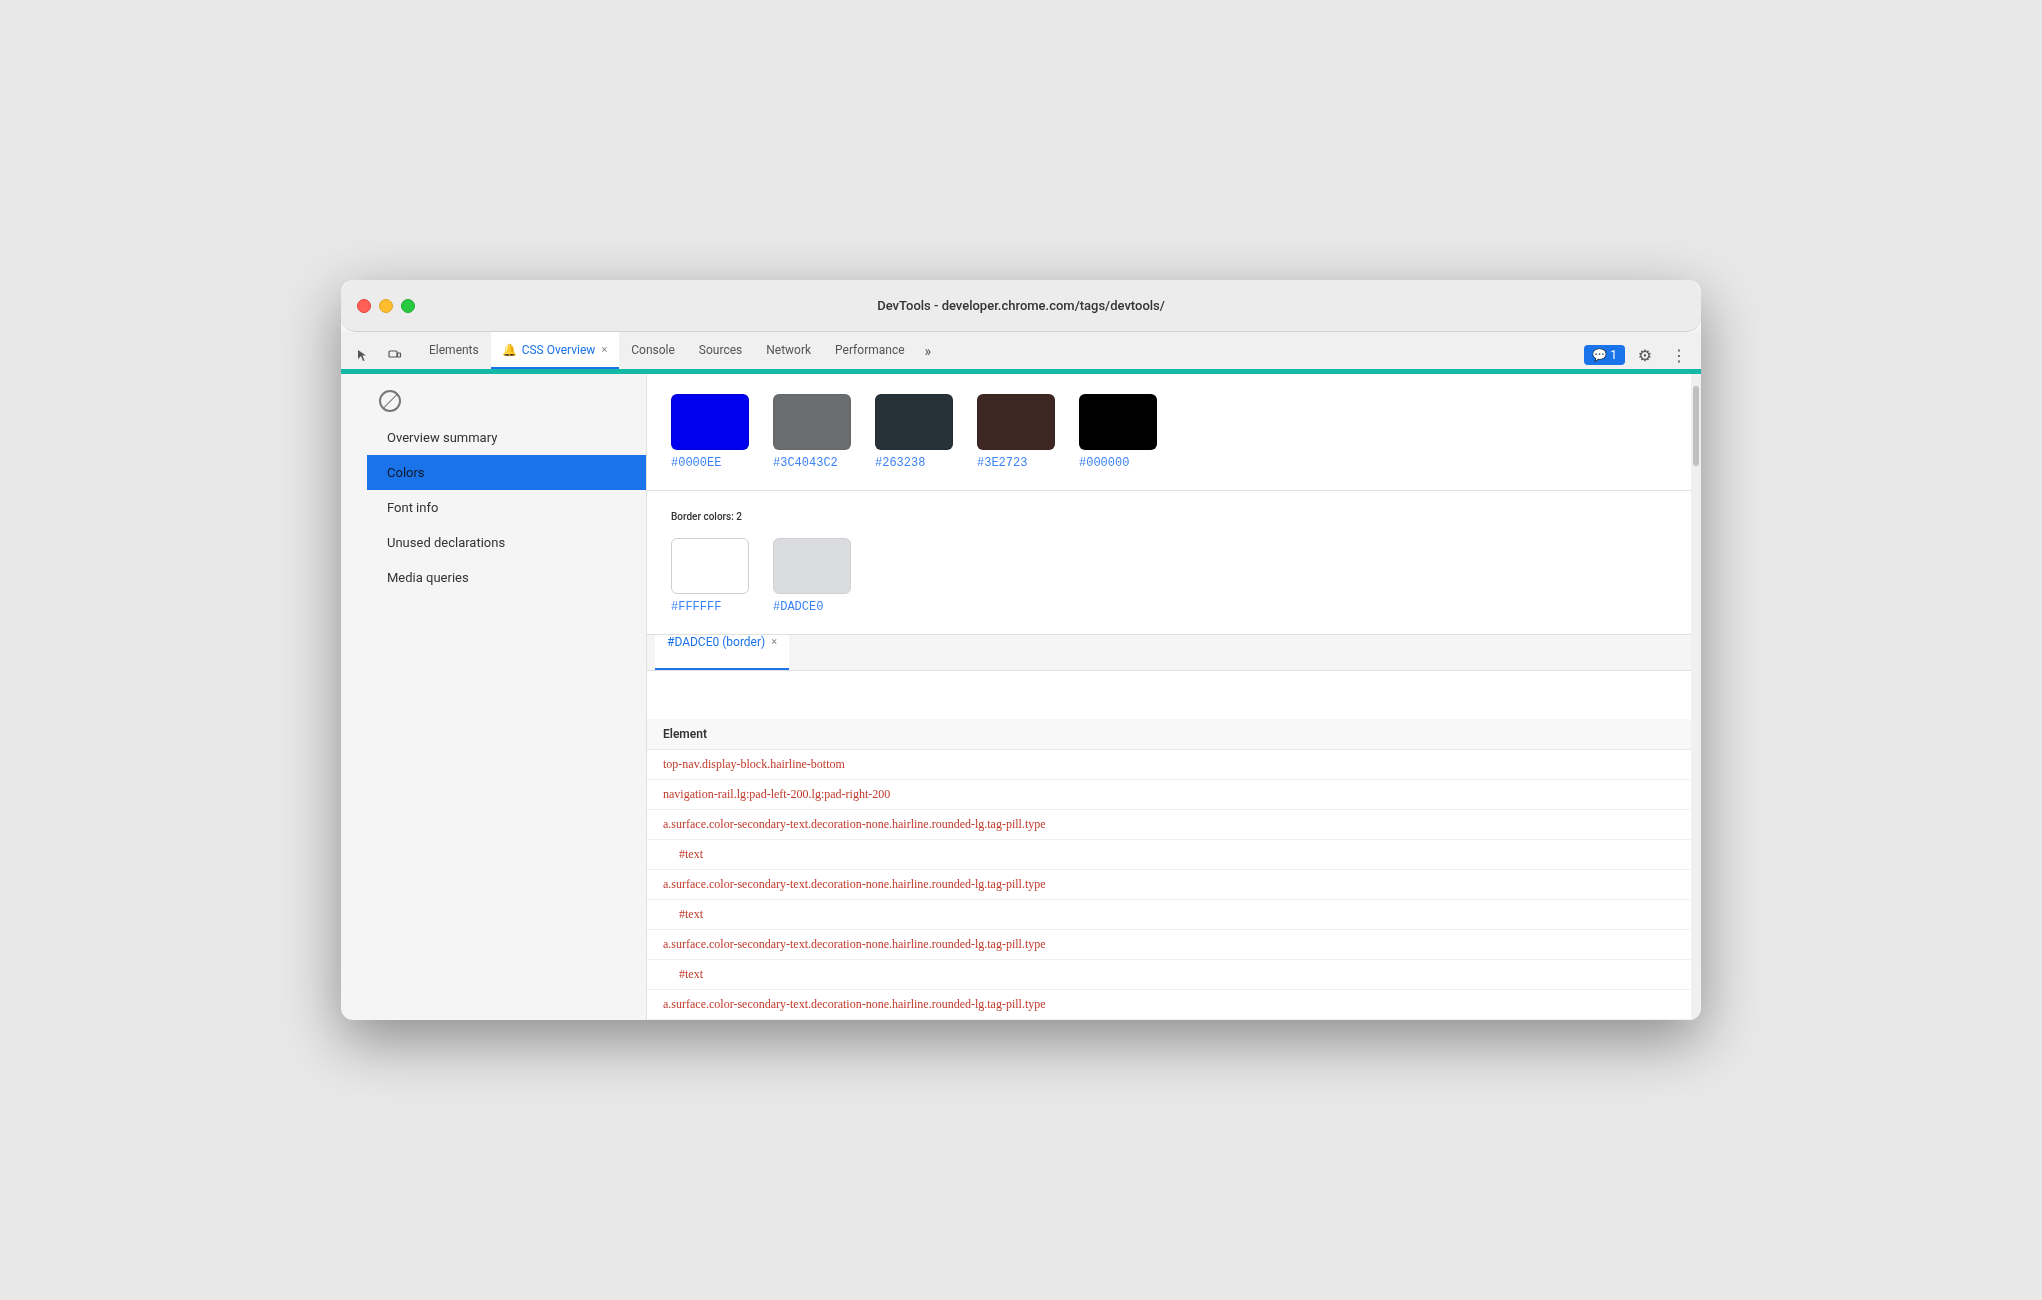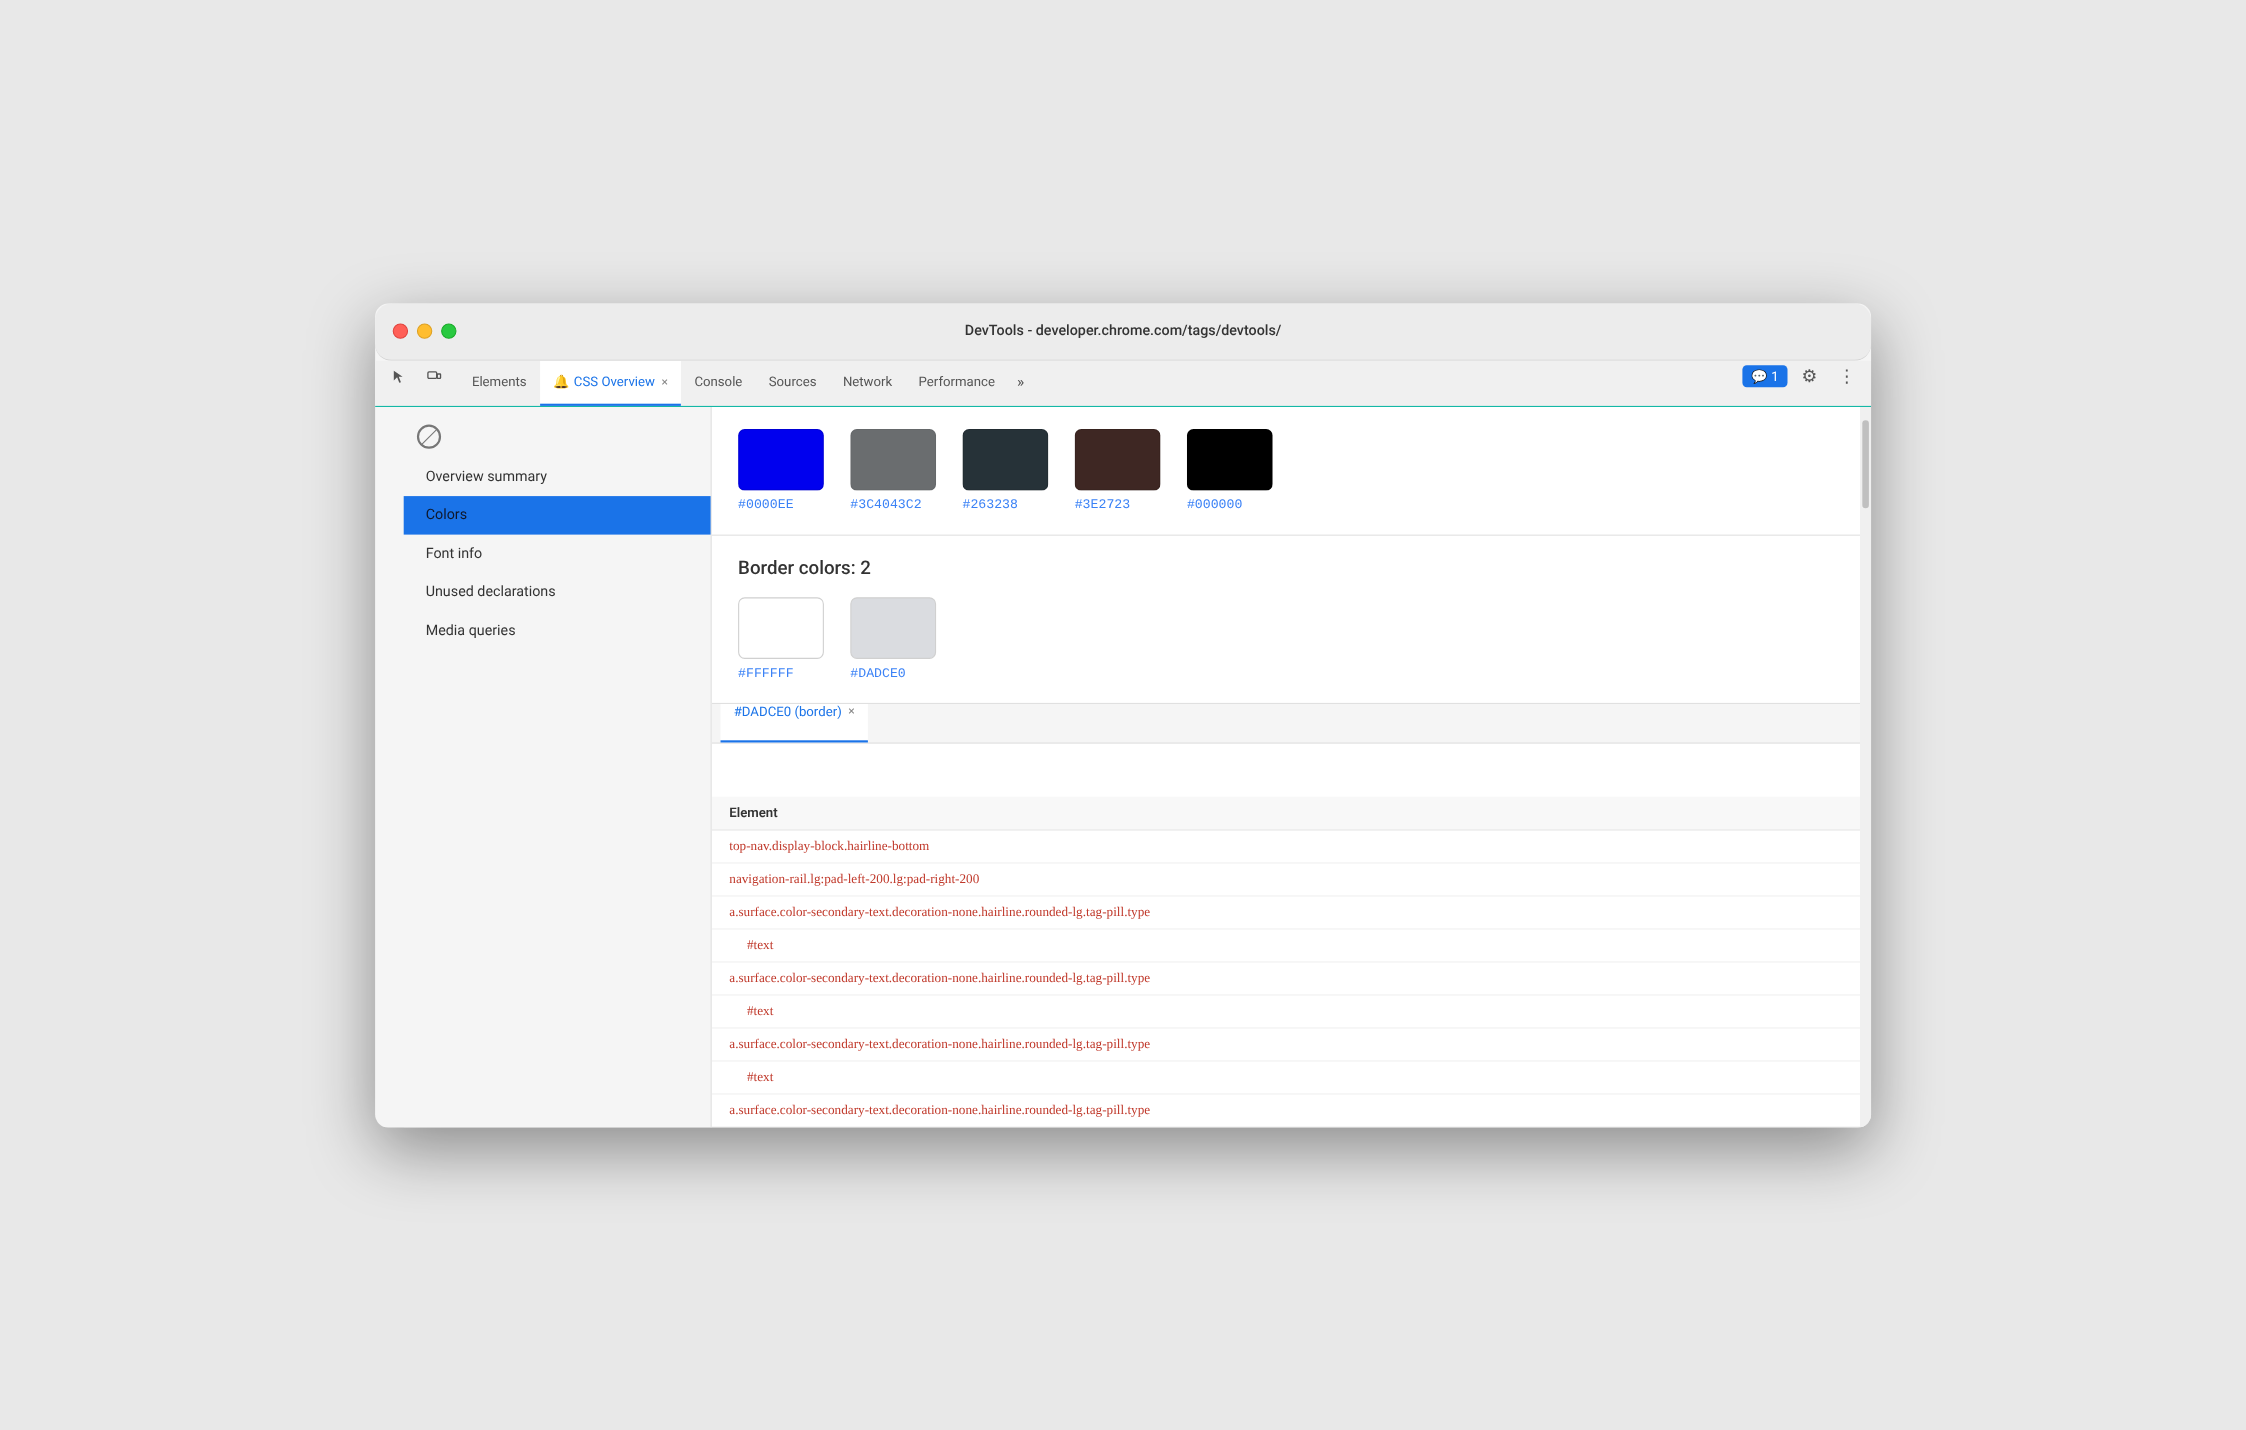--- a/index.html
+++ b/index.html
@@ -57,23 +57,23 @@
       left: 50%;
       transform: translateX(-50%);
       font-size: 13px;
       color: #333;
       font-weight: 500;
     }
 
     
     .tab-bar {
       background: #f0f0f0;
-      border-bottom: 1px solid #14b8a6;
-      display: flex;
-      align-items: flex-start;
+      border-bottom: 5px solid #14b8a6;
+      display: flex;
+      align-items: flex-end;
       padding: 0 8px;
       height: 42px;
       gap: 0;
     }
 
     .tab-bar-left {
       display: flex;
       align-items: center;
       gap: 4px;
       margin-right: 8px;
@@ -268,21 +268,21 @@
       font-family: Liberation Mono, monospace;
     }
 
     
     .border-section {
       padding: 20px 24px;
       border-bottom: 1px solid #e0e0e0;
     }
 
     .section-title {
-      font-size: 17px;
+      font-size: 10px;
       font-weight: 500;
       color: #333;
       margin-bottom: 16px;
     }
 
     .border-swatches {
       display: flex;
       gap: 24px;
     }
 

